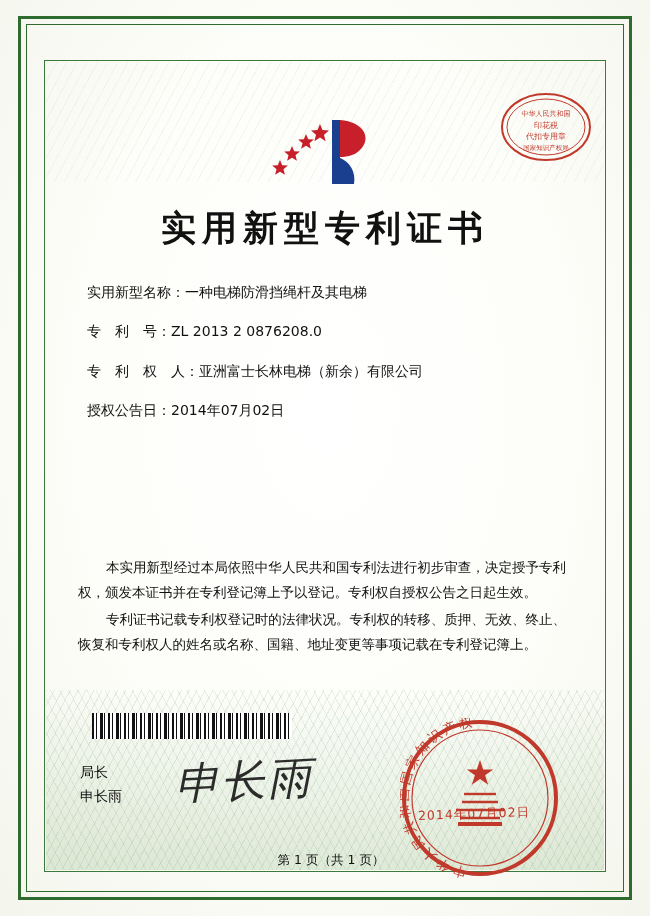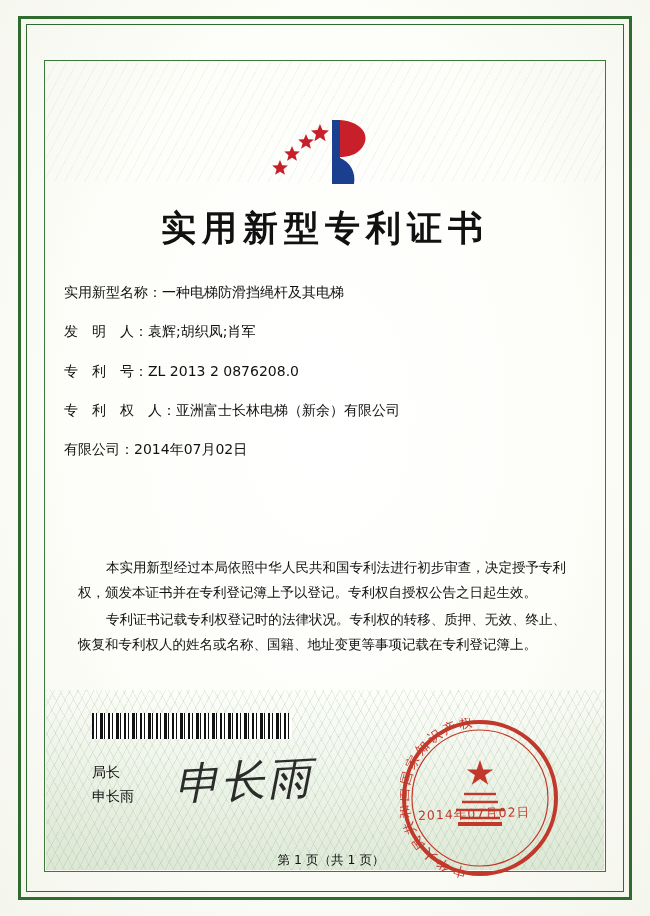--- a/index.html
+++ b/index.html
@@ -64,21 +64,21 @@
     position:absolute;left:0;right:0;top:205px;
     text-align:center;
     font-size:35px;
     font-weight:bold;
     letter-spacing:6px;
     color:#111;
     font-family:"DejaVu Sans", sans-serif;
   }
 
   .fields{
-    position:absolute;left:64px;top:284px;right:70px;
+    position:absolute;left:87px;top:284px;right:70px;
   }
   .field{
     margin-bottom:22.5px;
     font-size:14px;
     color:#111;
     line-height:1.2;
   }
   .field .lbl{
     display:inline-block;
   }
@@ -98,21 +98,21 @@
   
   .barcode{
     position:absolute;left:92px;top:713px;width:200px;height:26px;
     background:
       repeating-linear-gradient(90deg,
         #111 0 2px, #fff 2px 4px, #111 4px 5px, #fff 5px 8px,
         #111 8px 11px, #fff 11px 12px, #111 12px 13px, #fff 13px 16px);
   }
 
   .signblock{
-    position:absolute;left:92px;top:760px;
+    position:absolute;left:80px;top:760px;
     font-size:14px;line-height:24px;color:#111;
   }
   .handwriting{
     position:absolute;left:175px;top:752px;
     font-family:"DejaVu Serif", serif;
     font-size:44px;
     color:#1b1b1b;
     font-style:italic;
     letter-spacing:2px;
     transform:rotate(-3deg);
@@ -166,46 +166,53 @@
     </svg>
   </div>
 
   <div class="title">实用新型专利证书</div>
 
   <div class="fields">
     <div class="field">
       <span class="lbl">实用新型名称：</span><span class="val">一种电梯防滑挡绳杆及其电梯</span>
     </div>
     <div class="field">
-      <span class="lbl">发　明　人：</span><span class="val">袁辉;胡织凤;肖军</span>
-    </div>
-    <div class="field">
       <span class="lbl">专　利　号：</span><span class="val">ZL 2013 2 0876208.0</span>
     </div>
     <div class="field">
       <span class="lbl">专　利　权　人：</span><span class="val">亚洲富士长林电梯（新余）有限公司</span>
     </div>
     <div class="field">
-      <span class="lbl">有限公司：</span><span class="val">2014年07月02日</span>
+      <span class="lbl">授权公告日：</span><span class="val">2014年07月02日</span>
     </div>
   </div>
 
   <div class="body-text">
     <p>本实用新型经过本局依照中华人民共和国专利法进行初步审查，决定授予专利权，颁发本证书并在专利登记簿上予以登记。专利权自授权公告之日起生效。</p>
     <p>专利证书记载专利权登记时的法律状况。专利权的转移、质押、无效、终止、恢复和专利权人的姓名或名称、国籍、地址变更等事项记载在专利登记簿上。</p>
   </div>
 
   <div class="barcode"></div>
 
   <div class="signblock">
     <div>局长</div>
     <div>申长雨</div>
   </div>
   <div class="handwriting">申长雨</div>
 
+  <div class="seal-top">
+    <svg viewBox="0 0 92 70" width="92" height="70">
+      <ellipse cx="46" cy="35" rx="44" ry="33" fill="none" stroke="#c0392b" stroke-width="2"></ellipse>
+      <ellipse cx="46" cy="35" rx="39" ry="28" fill="none" stroke="#c0392b" stroke-width="1"></ellipse>
+      <text x="46" y="24" font-size="7" fill="#c0392b" text-anchor="middle" font-family="DejaVu Sans, sans-serif">中华人民共和国</text>
+      <text x="46" y="36" font-size="8" fill="#c0392b" text-anchor="middle" font-family="DejaVu Sans, sans-serif">印花税</text>
+      <text x="46" y="47" font-size="8" fill="#c0392b" text-anchor="middle" font-family="DejaVu Sans, sans-serif">代扣专用章</text>
+      <text x="46" y="58" font-size="6.5" fill="#c0392b" text-anchor="middle" font-family="DejaVu Sans, sans-serif">国家知识产权局</text>
+    </svg>
+  </div>
 
   <div class="seal-main">
     <svg viewBox="0 0 160 160" width="160" height="160">
       <circle cx="80" cy="80" r="76" fill="none" stroke="#c0392b" stroke-width="4"></circle>
       <circle cx="80" cy="80" r="68" fill="none" stroke="#c0392b" stroke-width="1.2"></circle>
       <path id="sealArc" d="M 80 152 A 72 72 0 1 1 80 8" fill="none" stroke="none"></path>
       <text fill="#c0392b" font-size="13" font-family="DejaVu Sans, sans-serif" letter-spacing="3">
         <textPath href="#sealArc" startOffset="6%">中华人民共和国国家知识产权局</textPath>
       </text>
       <g fill="#c0392b">

